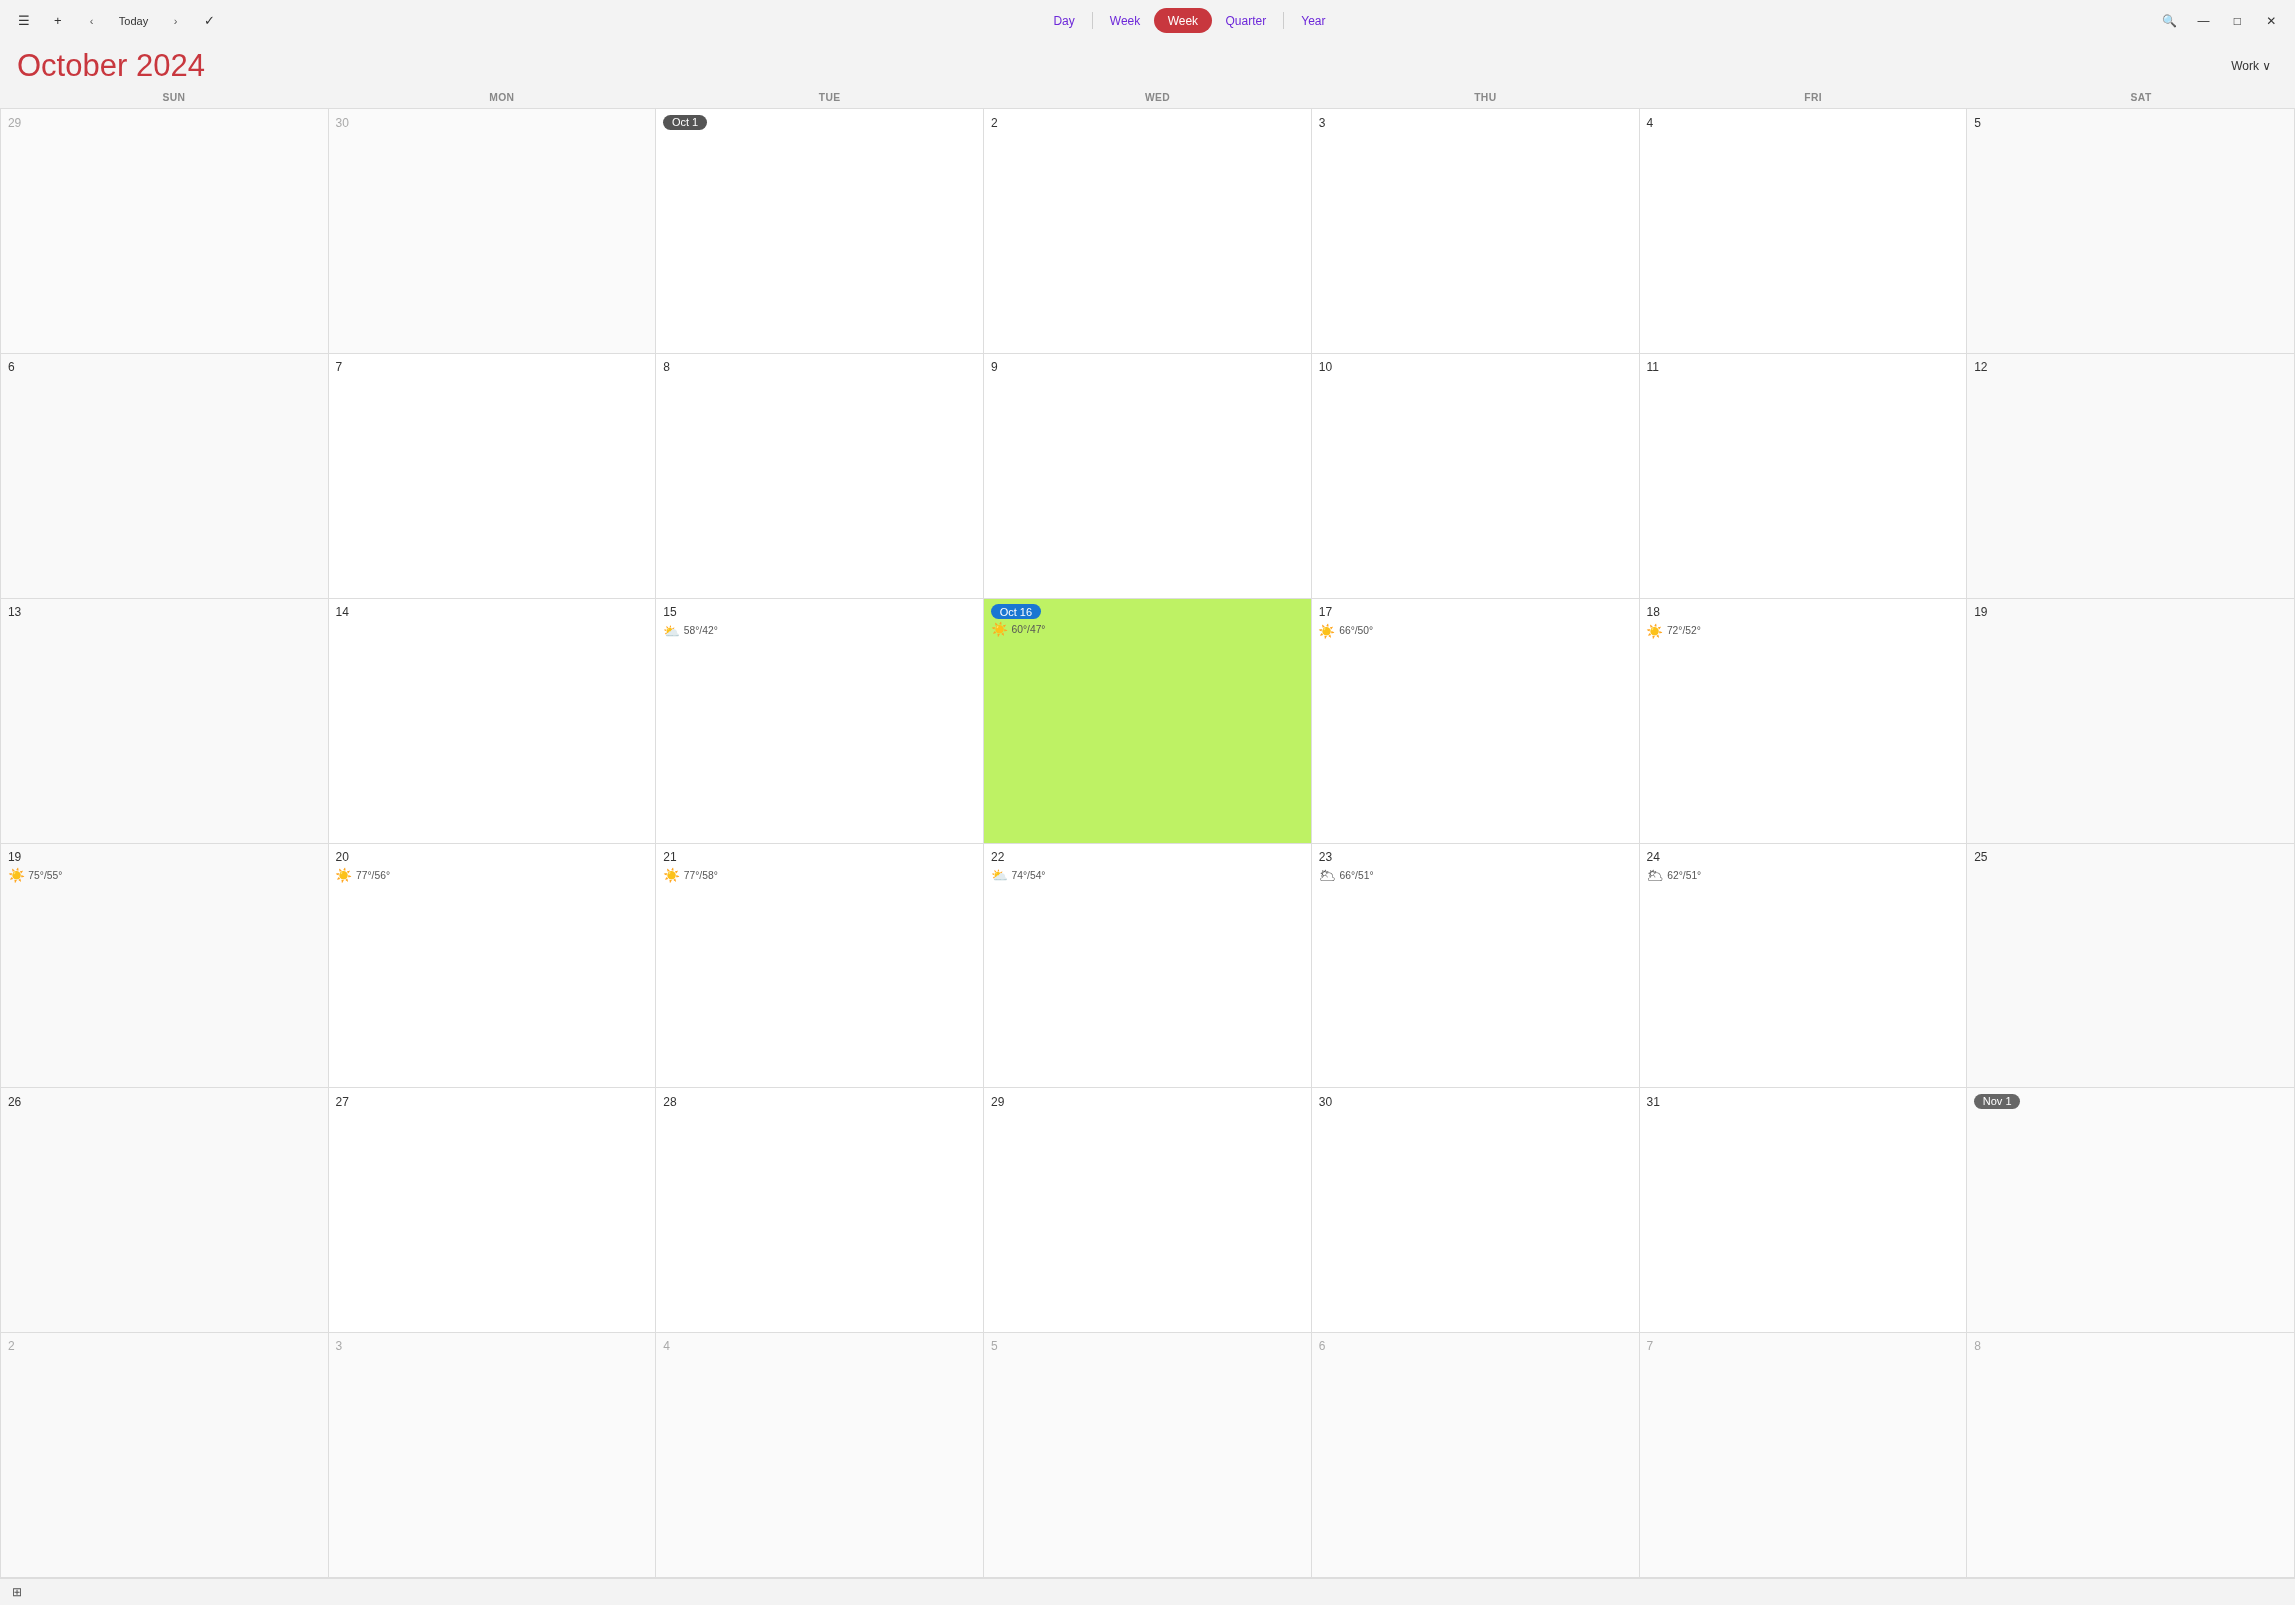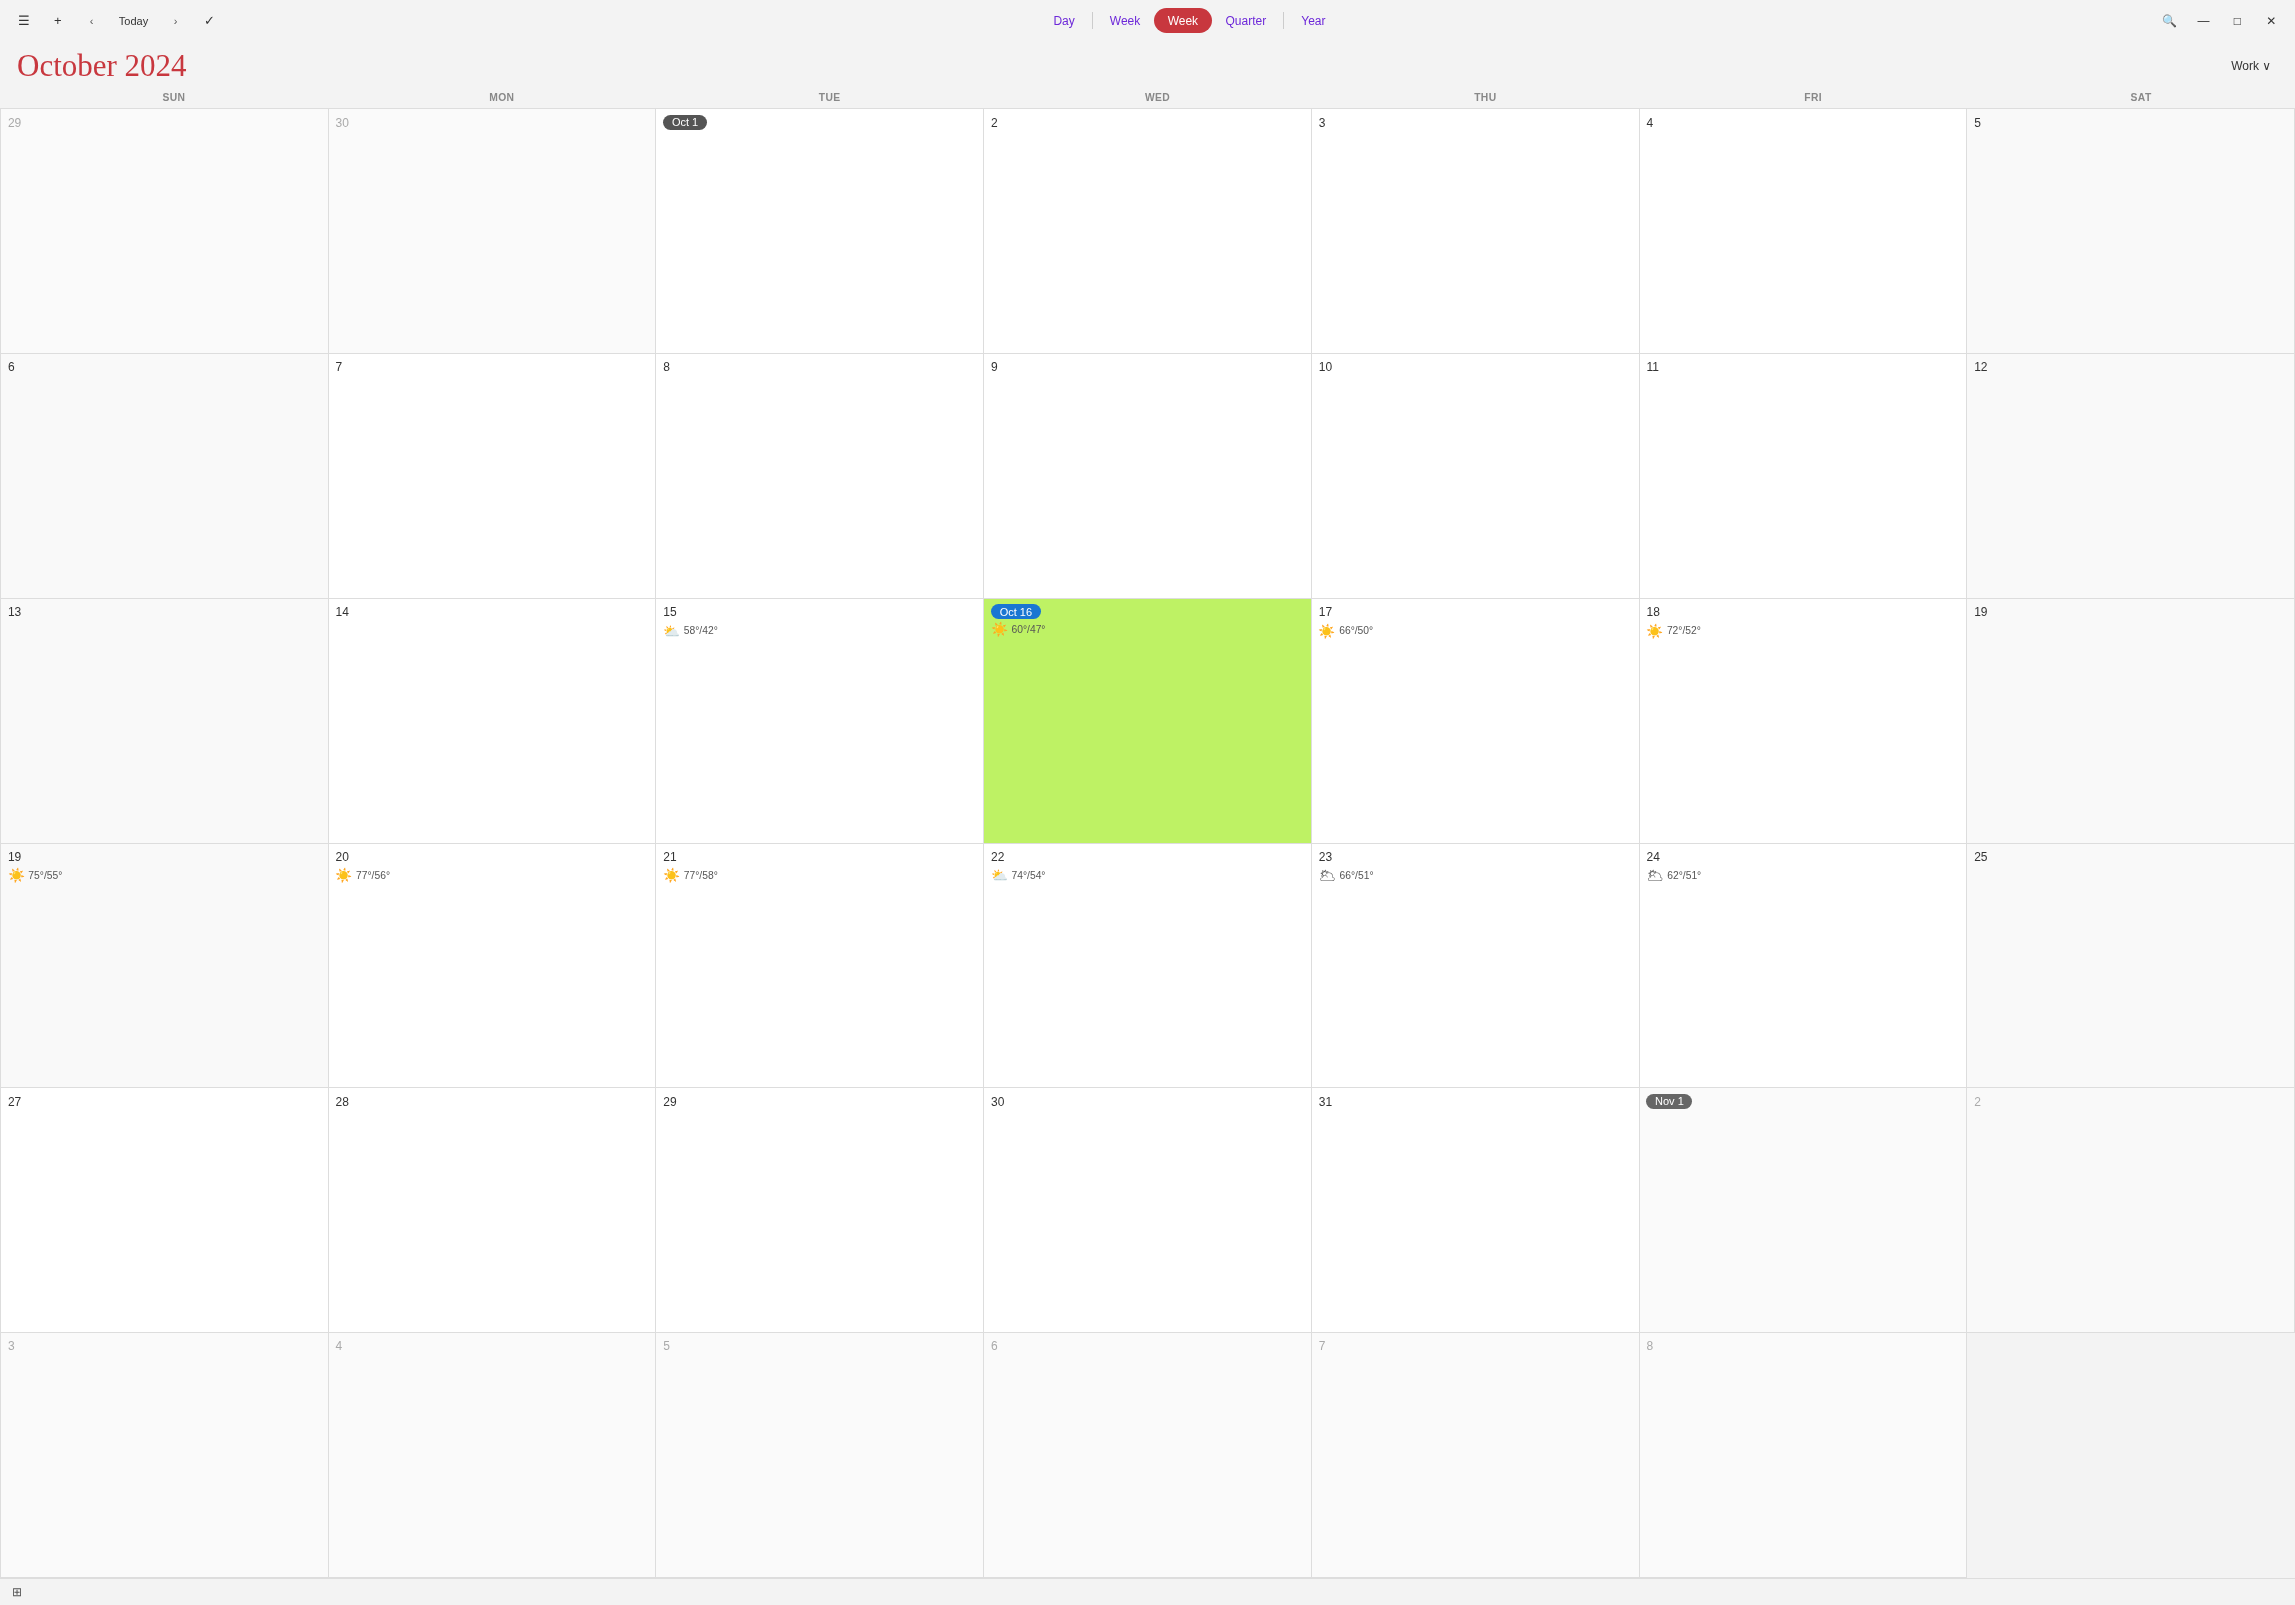--- a/index.html
+++ b/index.html
@@ -53,21 +53,21 @@
       display: flex; align-items: center; justify-content: center;
       border-radius: 3.4px;
     }
 
     
     .month-header {
       display: flex; align-items: center; justify-content: space-between;
       padding: 6.9px 17px 3.4px 17px;
       flex-shrink: 0;
     }
-    .month-title { font-size: 31px; font-weight: 300; color: #222; font-family: Liberation Serif, serif; }
+    .month-title { font-size: 31px; font-weight: 300; color: #222; }
     .month-title span { color: #c8373e; font-weight: 300; }
     .work-btn {
       background: none; border: none; cursor: pointer;
       font-size: 12px; color: #333; display: flex; align-items: center; gap: 3.4px;
       padding: 3.4px 6.9px; border-radius: 3.4px;
     }
 
     
     .calendar-container { flex: 1; display: flex; flex-direction: column; overflow: hidden; }
 
@@ -386,20 +386,25 @@
         <span class="weather-icon">🌥</span>
         <span>62°/51°</span>
       </div>
     </div>
     <div class="cal-cell weekend">
         <div class="day-num-right">
           <span class="day-number">25</span>
         </div>
       </div>
 
+    <div class="cal-cell weekend">
+        <div class="day-num-right">
+          <span class="day-number">26</span>
+        </div>
+      </div>
     <div class="cal-cell">
         <div class="day-num-right">
           <span class="day-number">27</span>
         </div>
       </div>
     <div class="cal-cell">
         <div class="day-num-right">
           <span class="day-number">28</span>
         </div>
       </div>

